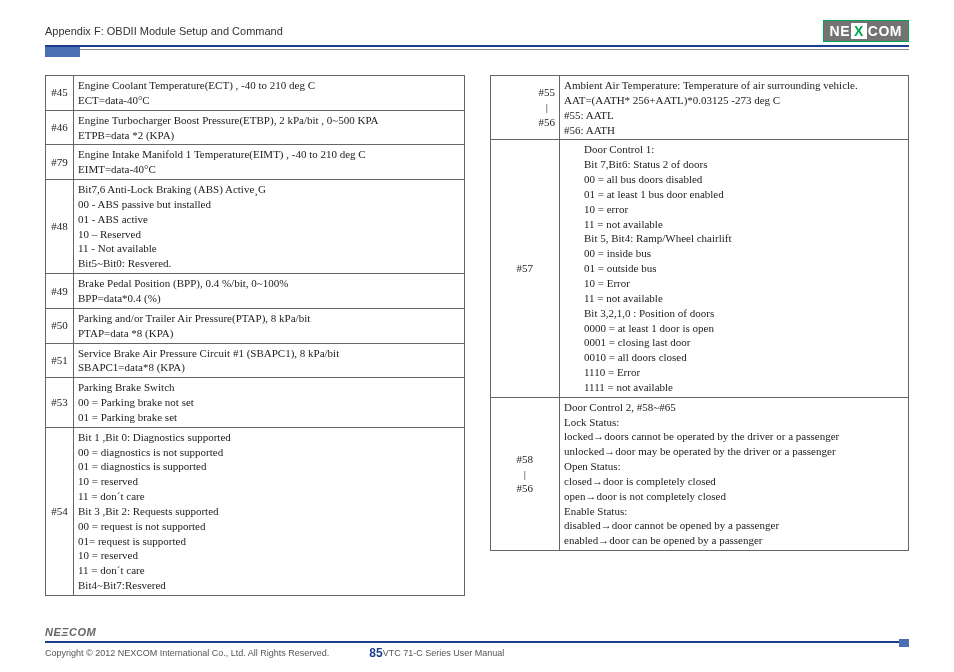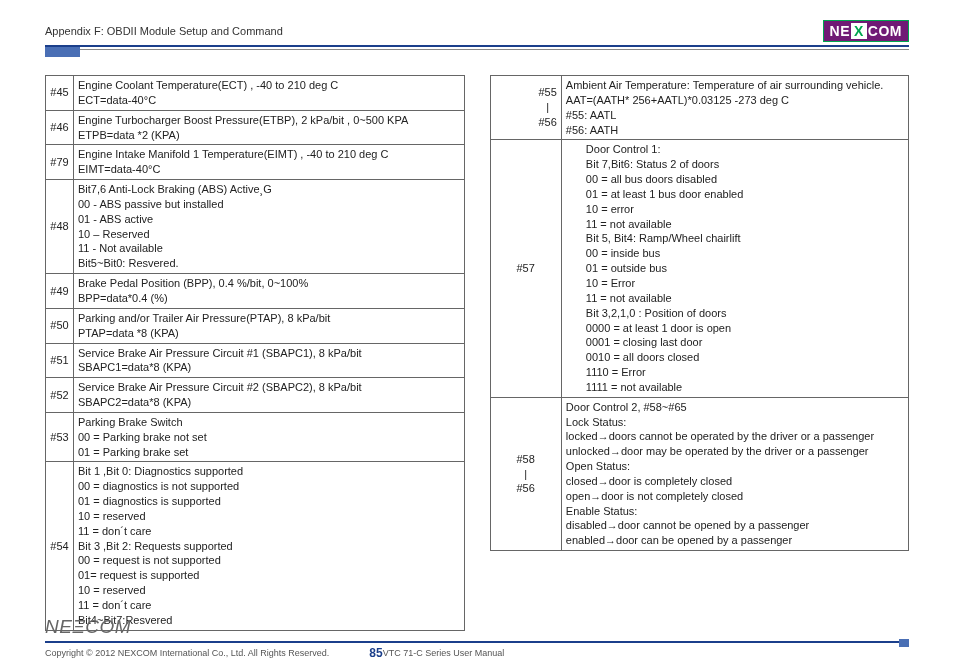--- a/index.html
+++ b/index.html
@@ -21,21 +21,21 @@
   }
   .header-title {
     font-size: 11px;
     color: #333;
   }
   .logo {
     display: inline-flex;
     align-items: center;
   }
   .logo-box {
-    background: #701a75;
+    background: #737373;
     color: #fff;
     font-weight: bold;
     padding: 2px 6px;
     font-size: 14px;
     letter-spacing: 0.5px;
     border: 1px solid #00a54f;
     display: inline-flex;
     align-items: center;
   }
   .logo-x {
@@ -65,20 +65,21 @@
     margin-bottom: 25px;
   }
   .content {
     display: flex;
     gap: 25px;
   }
   .col { flex: 1; }
   table {
     border-collapse: collapse;
     width: 100%;
+    font-family: Liberation Serif, serif;
   }
   td {
     border: 1px solid #666;
     padding: 2px 4px;
     vertical-align: middle;
     font-size: 11px;
     line-height: 1.35;
     color: #222;
   }
   td.id {
@@ -89,23 +90,23 @@
   .footer {
     position: absolute;
     bottom: 12px;
     left: 45px;
     right: 45px;
   }
   .footer-logo-row {
     margin-bottom: 3px;
   }
   .footer-logo {
-    font-weight: normal;
+    font-weight: bold;
     font-style: italic;
-    font-size: 19px;
+    font-size: 11px;
     color: #666;
     letter-spacing: 0.5px;
   }
   .footer-line {
     height: 2px;
     background: #1b3f8b;
     margin-bottom: 3px;
     position: relative;
   }
   .footer-line .blue-end {
@@ -180,25 +181,20 @@
           </tr>
           <tr>
             <td class="id" style="white-space: pre-line;">#50</td>
             <td style="white-space: pre-line;">Parking and/or Trailer Air Pressure(PTAP), 8 kPa/bit
 PTAP=data *8 (KPA)</td>
           </tr>
           <tr>
             <td class="id" style="white-space: pre-line;">#51</td>
             <td style="white-space: pre-line; margin-left: 20px;">Service Brake Air Pressure Circuit #1 (SBAPC1), 8 kPa/bit
 SBAPC1=data*8 (KPA)</td>
-          </tr>
-          <tr>
-            <td class="id" style="white-space: pre-line;">#52</td>
-            <td style="white-space: pre-line;">Service Brake Air Pressure Circuit #2 (SBAPC2), 8 kPa/bit
-SBAPC2=data*8 (KPA)</td>
           </tr>
           <tr>
             <td class="id" style="white-space: pre-line;">#53</td>
             <td style="white-space: pre-line;">Parking Brake Switch
 00 = Parking brake not set
 01 = Parking brake set</td>
           </tr>
           <tr>
             <td class="id" style="white-space: pre-line;">#54</td>
             <td style="white-space: pre-line;">Bit 1 ,Bit 0: Diagnostics supported

